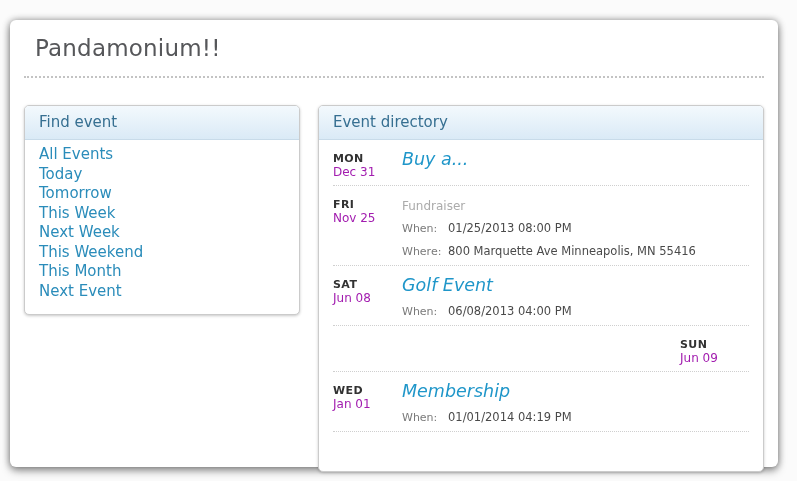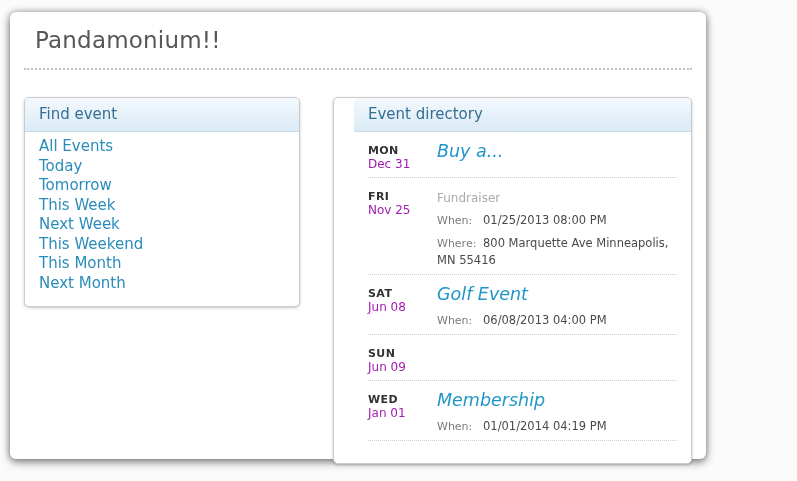--- a/index.html
+++ b/index.html
@@ -4,43 +4,43 @@
 <style>
   * { margin: 0; padding: 0; box-sizing: border-box; }
   html, body {
     width: 797px; height: 481px;
     overflow: hidden;
     background: #fbfbfb;
     font-family: "DejaVu Sans", "Liberation Sans", sans-serif;
   }
   .page {
     position: absolute;
-    left: 10px; top: 12px;
-    width: 696px; height: 447px;
+    left: 10px; top: 20px;
+    width: 768px; height: 447px;
     background: #ffffff;
     border-radius: 6px;
     box-shadow: 0 0 7px rgba(0,0,0,0.38), 0 4px 9px rgba(0,0,0,0.35);
   }
   .page-title {
     font-size: 23px;
     font-weight: normal;
     color: #56575a;
     padding: 15px 15px 0 25px;
     letter-spacing: 0.2px;
   }
   .title-divider {
     margin: 15px 14px 0 14px;
     border-top: 2px dotted #c3c3c3;
     height: 0;
   }
   .panels {
     display: flex;
     align-items: flex-start;
     padding: 27px 14px 0 14px;
-    gap: 33px;
+    gap: 18px;
   }
   .panel {
     background: #fff;
     border: 1px solid #cbcbcb;
     border-radius: 5px;
     box-shadow: 0 1px 3px rgba(0,0,0,0.22);
   }
   .panel-header {
     background: linear-gradient(#f3f9fd, #daeaf6);
     border-bottom: 1px solid #c8dbe9;
@@ -52,26 +52,27 @@
   .find-panel { width: 276px; flex: none; }
   .find-links { padding: 5px 14px 13px 14px; }
   .find-link {
     display: block;
     color: #2a8cba;
     text-decoration: none;
     font-size: 15px;
     line-height: 19.5px;
     cursor: pointer;
   }
-  .events-panel { flex: 1; min-height: 367px; padding-left: 20px; }
+  .events-panel { flex: 1; min-height: 367px; }
   .events-list { padding: 0 14px 6px 14px; }
   .event-row {
     display: flex;
     padding: 9px 0 6px 0;
     border-bottom: 1px dotted #cfcfcf;
+    justify-content: flex-end;
   }
   .event-day-col { width: 69px; flex: none; padding-top: 3px; }
   .event-day {
     font-size: 11px;
     font-weight: bold;
     color: #323232;
     letter-spacing: 0.4px;
   }
   .event-date {
     font-size: 12px;
@@ -125,21 +126,21 @@
   <a class="find-link" href="#">Tomorrow</a>
 
   <a class="find-link" href="#">This Week</a>
 
   <a class="find-link" href="#">Next Week</a>
 
   <a class="find-link" href="#">This Weekend</a>
 
   <a class="find-link" href="#">This Month</a>
 
-  <a class="find-link" href="#">Next Month</a>
+  <a class="find-link" href="#">Next Event</a>
 </div>
     </div>
 
     <div class="panel events-panel">
       <div class="panel-header">Event directory</div>
       <div class="events-list">
   <div class="event-row">
     <div class="event-day-col">
       <div class="event-day">MON</div>
       <div class="event-date">Dec 31</div>

